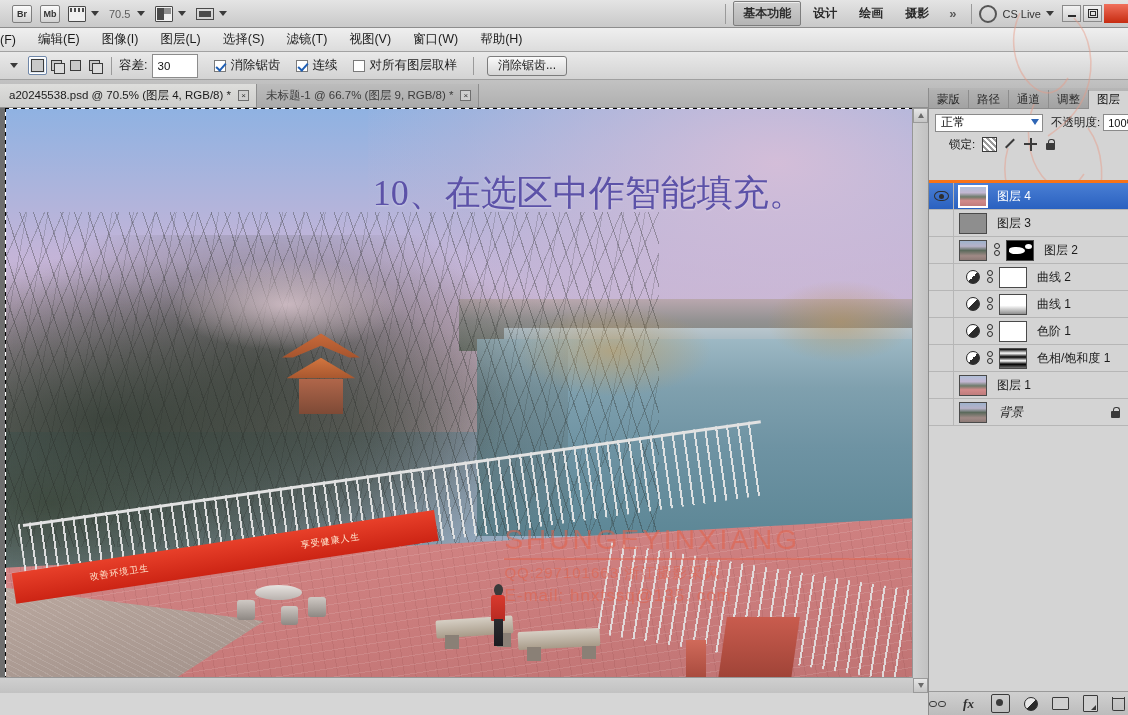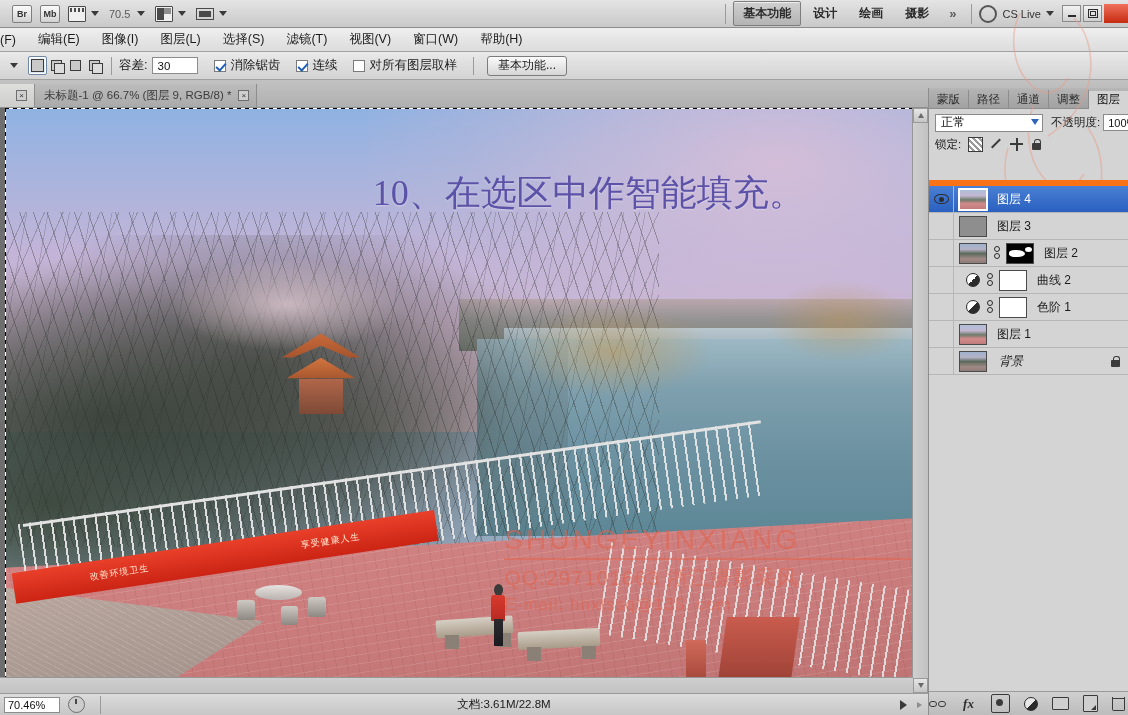--- a/index.html
+++ b/index.html
@@ -102,21 +102,21 @@
     width:19px;height:19px;box-sizing:border-box;position:relative;flex:none;
     border:1px solid transparent;border-radius:2px;
     display:flex;align-items:center;justify-content:center;
   }
   .selmode.on{border-color:#6e86a8;background:linear-gradient(#f4f7fb,#dbe4ee);box-shadow:inset 0 0 0 1px #fff;}
   .sm-a{width:11px;height:11px;border:1.5px solid #3b3b3b;background:#c9c9c9;}
   .sm-b{position:absolute;width:9px;height:9px;border:1.5px solid #3b3b3b;background:#c9c9c9;left:3px;top:3px;}
   .sm-c{position:absolute;width:9px;height:9px;border:1.5px solid #3b3b3b;background:#dcdcdc;left:6px;top:6px;}
   .lbl{font-size:12.5px;color:#1b1b1b;white-space:nowrap;flex:none;}
   .txtin{
-    width:46px;height:17px;box-sizing:border-box;border:1px solid #8c8c8c;background:#fff;
+    width:46px;height:24px;box-sizing:border-box;border:1px solid #8c8c8c;background:#fff;
     font-size:11.5px;color:#111;padding:0 4px;line-height:15px;margin-left:5px;flex:none;
     font-family:"Liberation Sans",sans-serif;
   }
   .cbx{display:flex;align-items:center;flex:none;margin-left:16px;}
   .box{
     width:12px;height:12px;box-sizing:border-box;border:1px solid #7a7a7a;background:#fff;
     margin-right:4px;position:relative;flex:none;
   }
   .box.checked::after{
     content:"";position:absolute;left:3px;top:0px;width:4px;height:8px;
@@ -253,21 +253,21 @@
     font-family:"Liberation Serif","DejaVu Serif",serif;
     font-size:36px;color:#5c52a8;white-space:nowrap;
     text-shadow:0 1px 2px rgba(255,255,255,.35);
   }
 
   
   #wm{position:absolute;left:55%;top:72%;width:62%;color:rgba(225,96,72,.55);
     font-family:"Liberation Sans",sans-serif;pointer-events:none;}
   #wm .wm1{font-size:28px;letter-spacing:3px;font-weight:300;}
   #wm .wmline{height:2px;background:rgba(225,96,72,.5);margin:2px 0 4px 0;width:86%;}
-  #wm .wm2{font-size:21px;letter-spacing:1px;}
+  #wm .wm2{font-size:15px;letter-spacing:1px;}
   #wm .wm3{font-size:17px;letter-spacing:1px;margin-top:3px;}
 
   
   .ants{position:absolute;pointer-events:none;}
   .ants.h{height:1px;background:repeating-linear-gradient(90deg,#000 0 4px,#fff 4px 8px);}
   .ants.v{width:1px;background:repeating-linear-gradient(180deg,#000 0 4px,#fff 4px 8px);}
 
   
   #vscroll{position:absolute;right:0;top:0;width:15px;height:585px;
     background:linear-gradient(90deg,#cfcfcf,#c2c2c2);border-left:1px solid #979797;}
@@ -320,34 +320,34 @@
   }
   .selcaret{
     position:absolute;right:3px;top:4px;width:0;height:0;
     border-left:4px solid transparent;border-right:4px solid transparent;border-top:6px solid #2f66b5;
   }
   .minilbl{font-size:11.5px;color:#1b1b1b;margin-left:8px;white-space:nowrap;flex:none;}
   .pctin{
     width:40px;height:17px;box-sizing:border-box;border:1px solid #8a8a8a;background:#fff;
     font-size:11px;color:#111;padding:0 2px 0 4px;line-height:15px;margin-left:3px;flex:none;
   }
-  #lockrow{height:22px;display:flex;align-items:center;padding:0 6px;box-sizing:border-box;}
+  #lockrow{height:22px;display:flex;align-items:center;padding:0 20px;box-sizing:border-box;}
   .lockico{width:13px;height:13px;margin-left:7px;flex:none;position:relative;}
   .li-trans{border:1.5px solid #3b3b3b;background:
       linear-gradient(45deg,#fff 25%,#9a9a9a 25% 50%,#fff 50% 75%,#9a9a9a 75%);background-size:6px 6px;}
   .li-brush::after{content:"";position:absolute;left:1px;top:9px;width:12px;height:2px;background:#3b3b3b;
     transform:rotate(-45deg);transform-origin:0 0;}
   .li-move::before{content:"";position:absolute;left:5.5px;top:0;width:2px;height:13px;background:#3b3b3b;}
   .li-move::after{content:"";position:absolute;left:0;top:5.5px;width:13px;height:2px;background:#3b3b3b;}
   .li-lock::before{content:"";position:absolute;left:2px;top:5px;width:9px;height:7px;background:#3b3b3b;border-radius:1px;}
   .li-lock::after{content:"";position:absolute;left:4px;top:1px;width:5px;height:5px;
     border:1.5px solid #3b3b3b;border-bottom:none;border-radius:3px 3px 0 0;}
   #fillrow{height:22px;display:flex;align-items:center;justify-content:flex-end;padding:0 4px 0 6px;box-sizing:border-box;}
   #layerscroll{position:absolute;left:0;top:92px;width:200px;height:503px;overflow:hidden;
-    background:#d4d4d4;border-top:6px solid #f97316;}
+    background:#d4d4d4;border-top:3px solid #f97316;}
   .lrow{
     height:27px;display:flex;align-items:center;box-sizing:border-box;
     border-bottom:1px solid #b6b6b6;background:#d4d4d4;padding-left:0;
   }
   .lrow.sel{background:linear-gradient(#4a7fd4,#2a61c0);}
   .lrow.sel .lname{color:#fff;}
   .eyecell{width:24px;height:100%;display:flex;align-items:center;justify-content:center;flex:none;
     border-right:1px solid #b6b6b6;}
   .eye{width:15px;height:10px;position:relative;}
   .eye::before{content:"";position:absolute;left:0;top:0;width:15px;height:10px;
@@ -522,25 +522,26 @@
       <span class="box checked"></span>
       <span class="lbl">连续</span>
     </div>
 
     <div class="cbx">
       <span class="box"></span>
       <span class="lbl">对所有图层取样</span>
     </div>
 
     <div class="vsep" style="margin-left:16px;"></div>
-    <div class="btn3d" style="margin-left:6px;">基本功能...</div>
+    <div class="btn3d" style="margin-left:6px;">消除锯齿...</div>
   </div>
 
   <div class="bar" id="tabbar">
     <div class="dtab active">
+      <span>a20245538.psd @ 70.5% (图层 4, RGB/8) *</span>
       <span class="tabx">×</span>
     </div>
     <div class="dtab inactive">
       <span>未标题-1 @ 66.7% (图层 9, RGB/8) *</span>
       <span class="tabx">×</span>
     </div>
   </div>
 
   <div id="docarea">
 
@@ -616,28 +617,20 @@
       <div class="sbbtn" style="top:0;left:0;">
         <span class="sbtri up"></span>
       </div>
       <div class="sbbtn" style="bottom:0;left:0;">
         <span class="sbtri down"></span>
       </div>
     </div>
     <div id="hscroll"></div>
   </div>
 
-  <div id="statusbar">
-    <input id="zoomfield" value="70.46%" style="">
-    <span class="st-clock"></span>
-    <span class="vsep"></span>
-    <span id="docinfo">文档:3.61M/22.8M</span>
-    <span class="st-tri"></span>
-    <span class="sbtri right" style="margin-right:6px;"></span>
-  </div>
 
   <div id="rpanel">
 
     <svg id="panel-wm" viewBox="0 0 150 300">
       <g fill="none" stroke="#e89a86" stroke-width="1.6">
         <path d="M42 5 C30 30 36 60 52 76 C68 92 82 84 90 70"></path>
         <path d="M96 10 C112 26 118 56 108 84 C100 106 84 118 70 128"></path>
         <path d="M56 96 C46 120 50 150 64 168 C78 186 96 182 106 166"></path>
         <path d="M30 140 C22 166 30 196 48 210"></path>
         <path d="M110 120 C126 142 128 176 116 200"></path>
@@ -706,31 +699,49 @@
       <div class="lrow">
         <span class="eyecell"></span>
         <span class="adjico"></span>
         <span class="linkico"></span>
         <span class="thumb" style="margin-left:0;">
             <span class="th-white"></span>
           </span>
         <span class="lname">曲线 2</span>
       </div>
 
+      <div class="lrow">
+        <span class="eyecell"></span>
+        <span class="adjico"></span>
+        <span class="linkico"></span>
+        <span class="thumb" style="margin-left:0;">
+            <span class="th-curve1"></span>
+          </span>
+        <span class="lname">曲线 1</span>
+      </div>
 
       <div class="lrow">
         <span class="eyecell"></span>
         <span class="adjico"></span>
         <span class="linkico"></span>
         <span class="thumb" style="margin-left:0;">
             <span class="th-white"></span>
           </span>
         <span class="lname">色阶 1</span>
       </div>
 
+      <div class="lrow">
+        <span class="eyecell"></span>
+        <span class="adjico"></span>
+        <span class="linkico"></span>
+        <span class="thumb" style="margin-left:0;">
+            <span class="th-huesat"></span>
+          </span>
+        <span class="lname">色相/饱和度 1</span>
+      </div>
 
       <div class="lrow">
         <span class="eyecell"></span>
         <span class="thumb">
             <span class="th-photo"></span>
           </span>
         <span class="lname">图层 1</span>
       </div>
 
       <div class="lrow">

